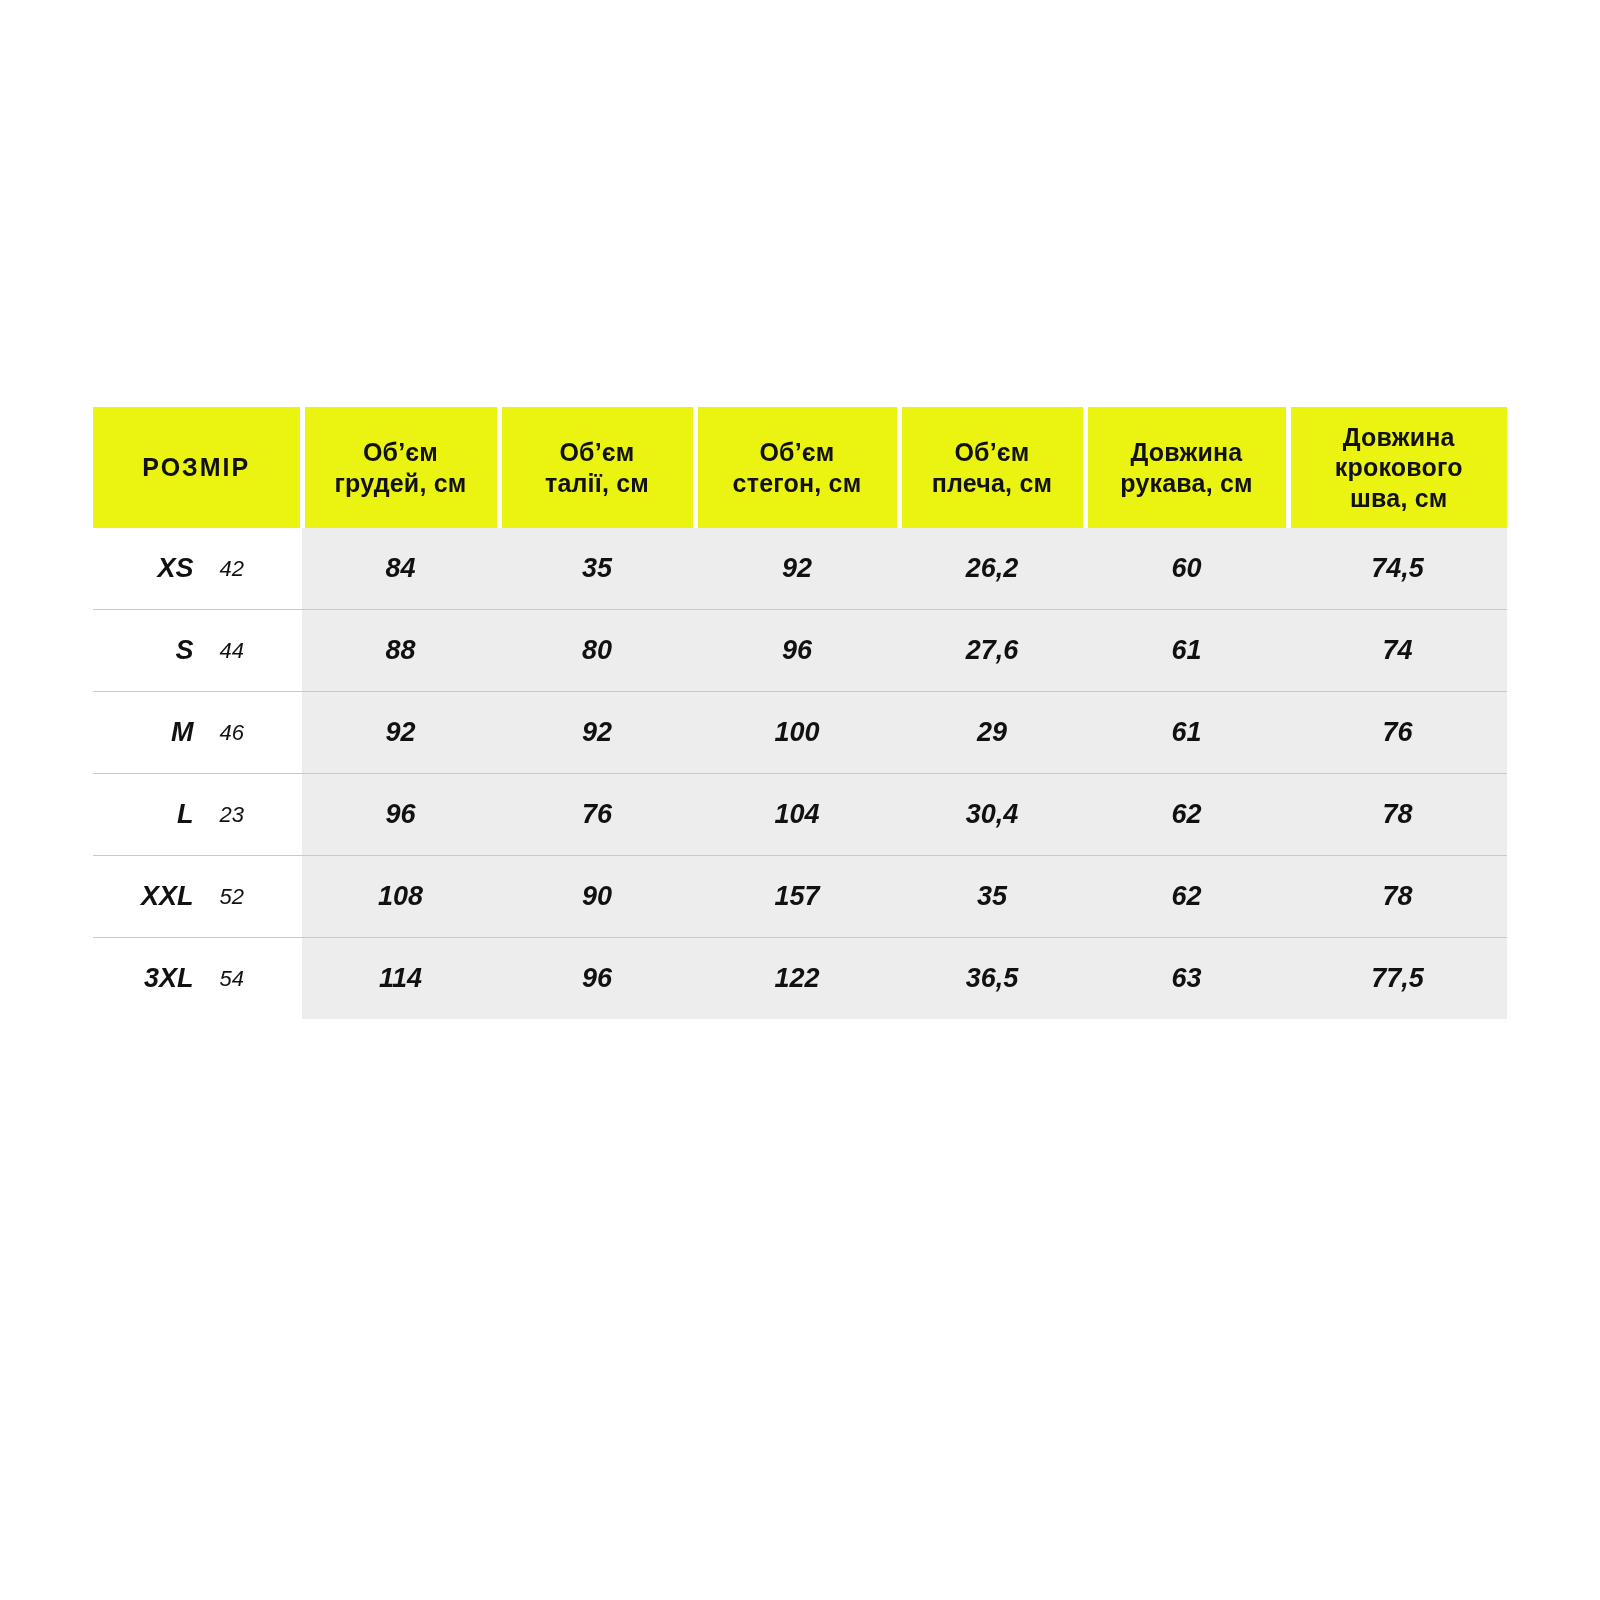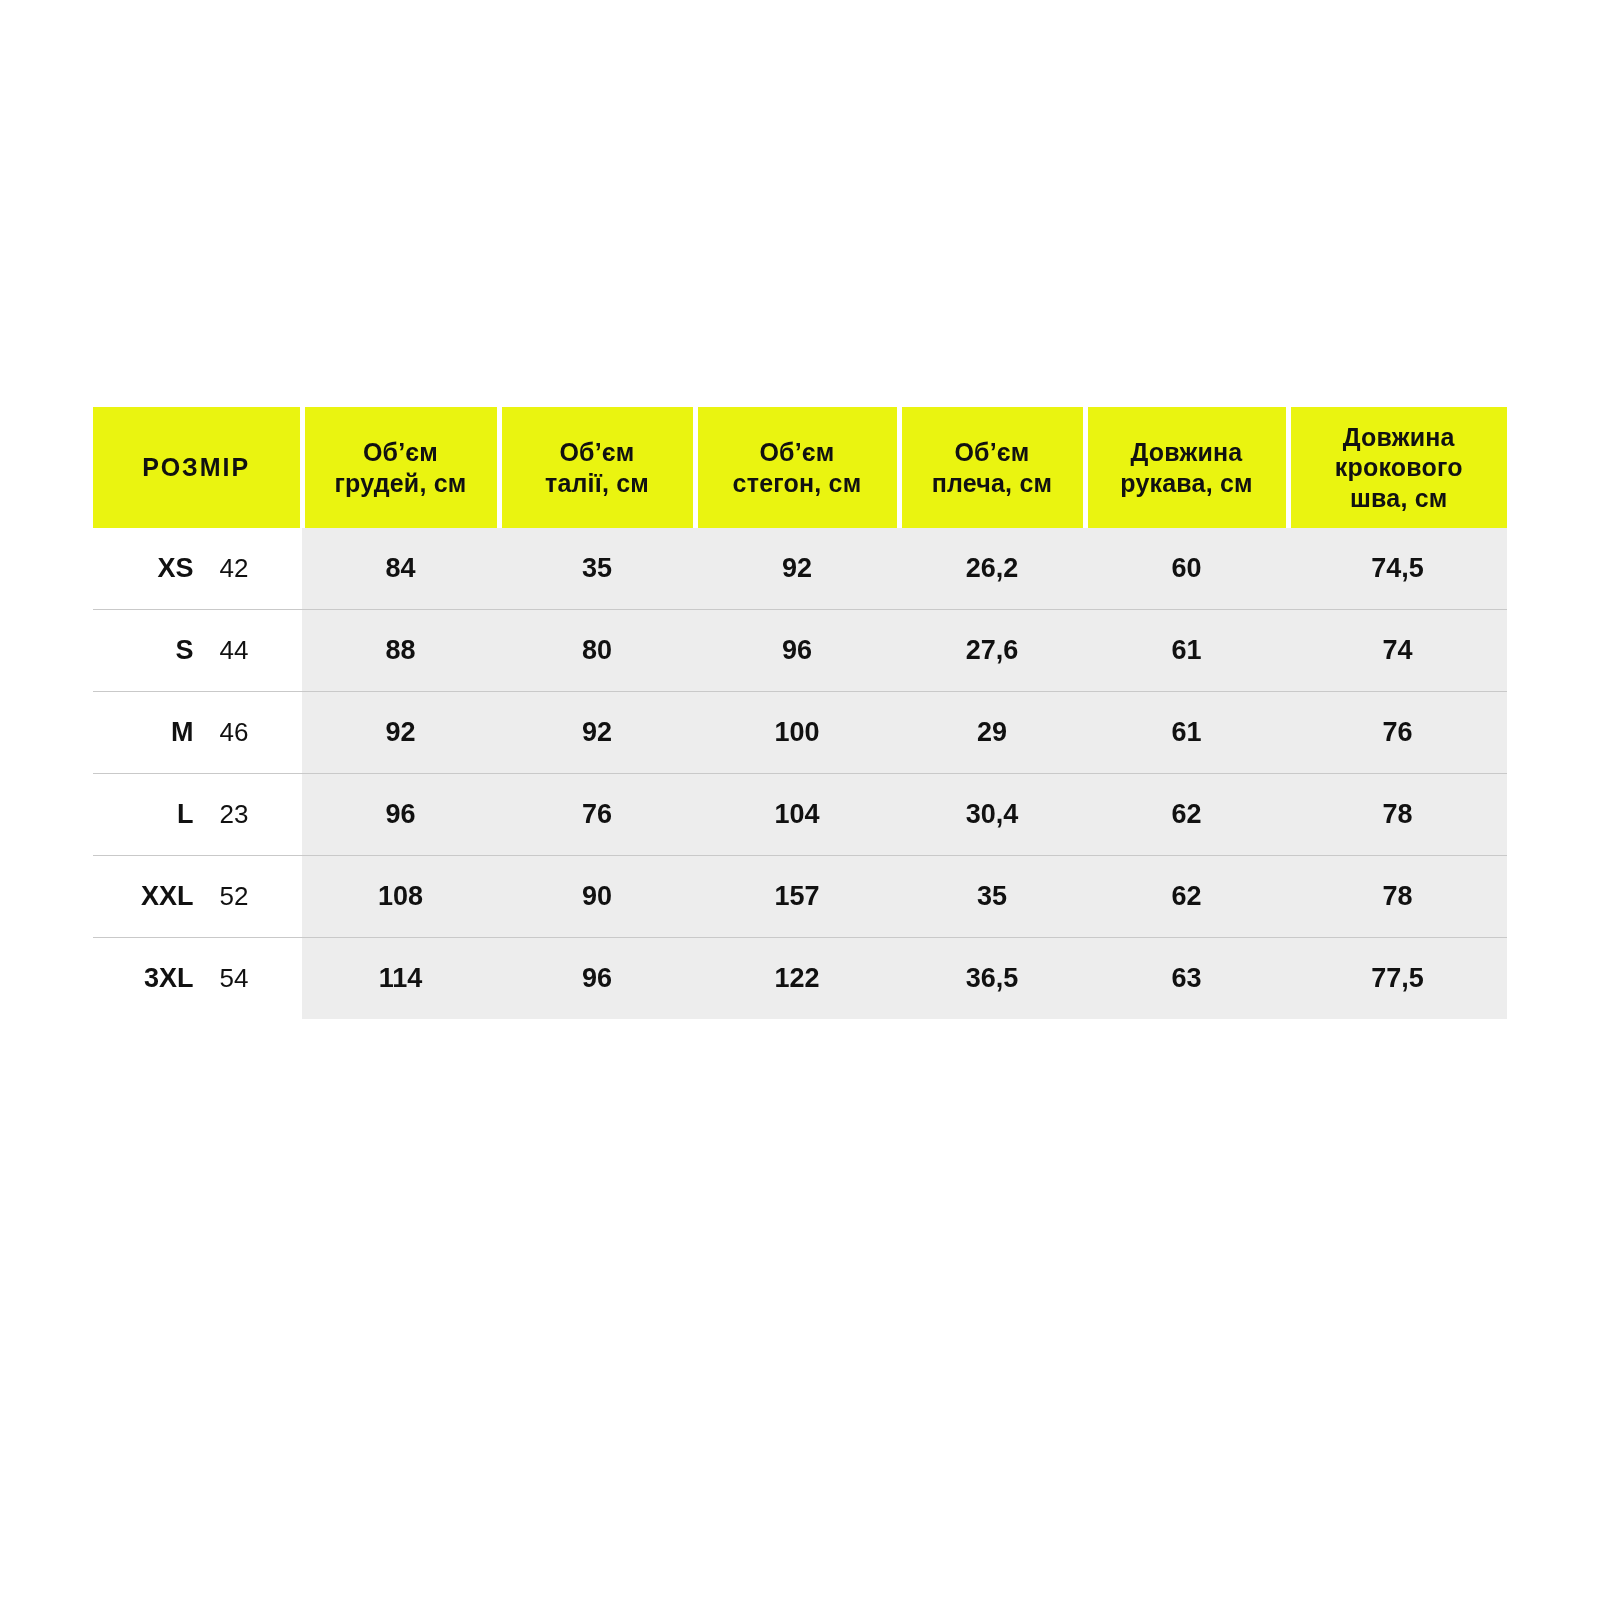--- a/index.html
+++ b/index.html
@@ -65,44 +65,46 @@
     font-weight: bold;
     color: #111111;
     border-bottom: 1px solid #c9c9c9;
     padding: 0;
   }
   tbody tr:last-child td {
     border-bottom: none;
   }
   tbody td.val {
     background: #ededed;
+    font-style: italic;
   }
   tbody td.size-cell {
     background: #ffffff;
     padding: 0;
+    font-style: italic;
   }
   .size-inner {
     display: flex;
     align-items: center;
     justify-content: center;
     gap: 26px;
   }
   .size-letters {
     display: inline-block;
     min-width: 62px;
     text-align: right;
     font-size: 27px;
     font-weight: bold;
     color: #111111;
   }
   .size-number {
     display: inline-block;
     min-width: 44px;
     text-align: left;
-    font-size: 26px;
+    font-size: 22px;
     font-weight: normal;
     color: #111111;
   }
 </style>
 </head>
 <body>
 
 <div class="page">
   <div class="table-wrap">
     <table class="size-table">

